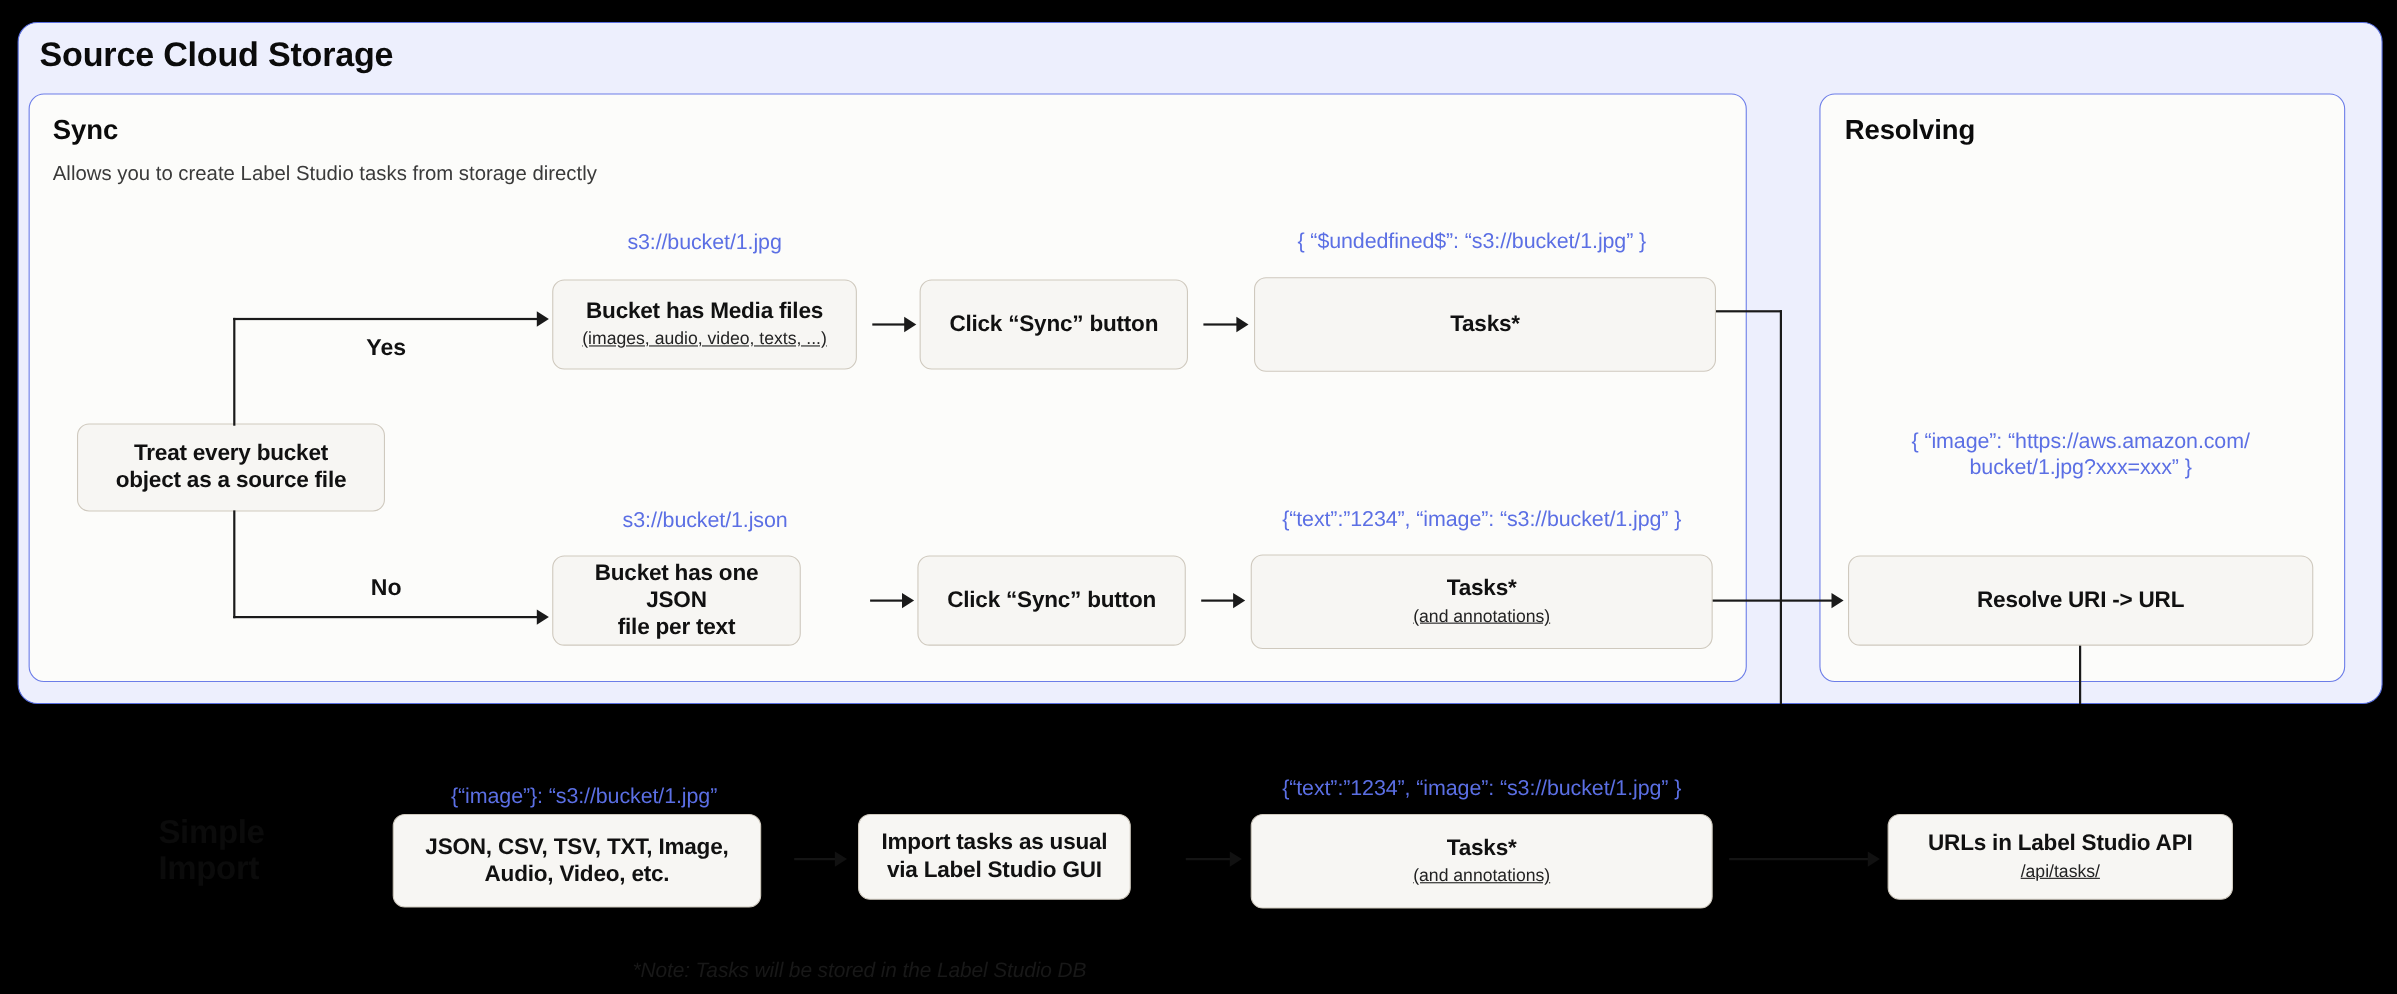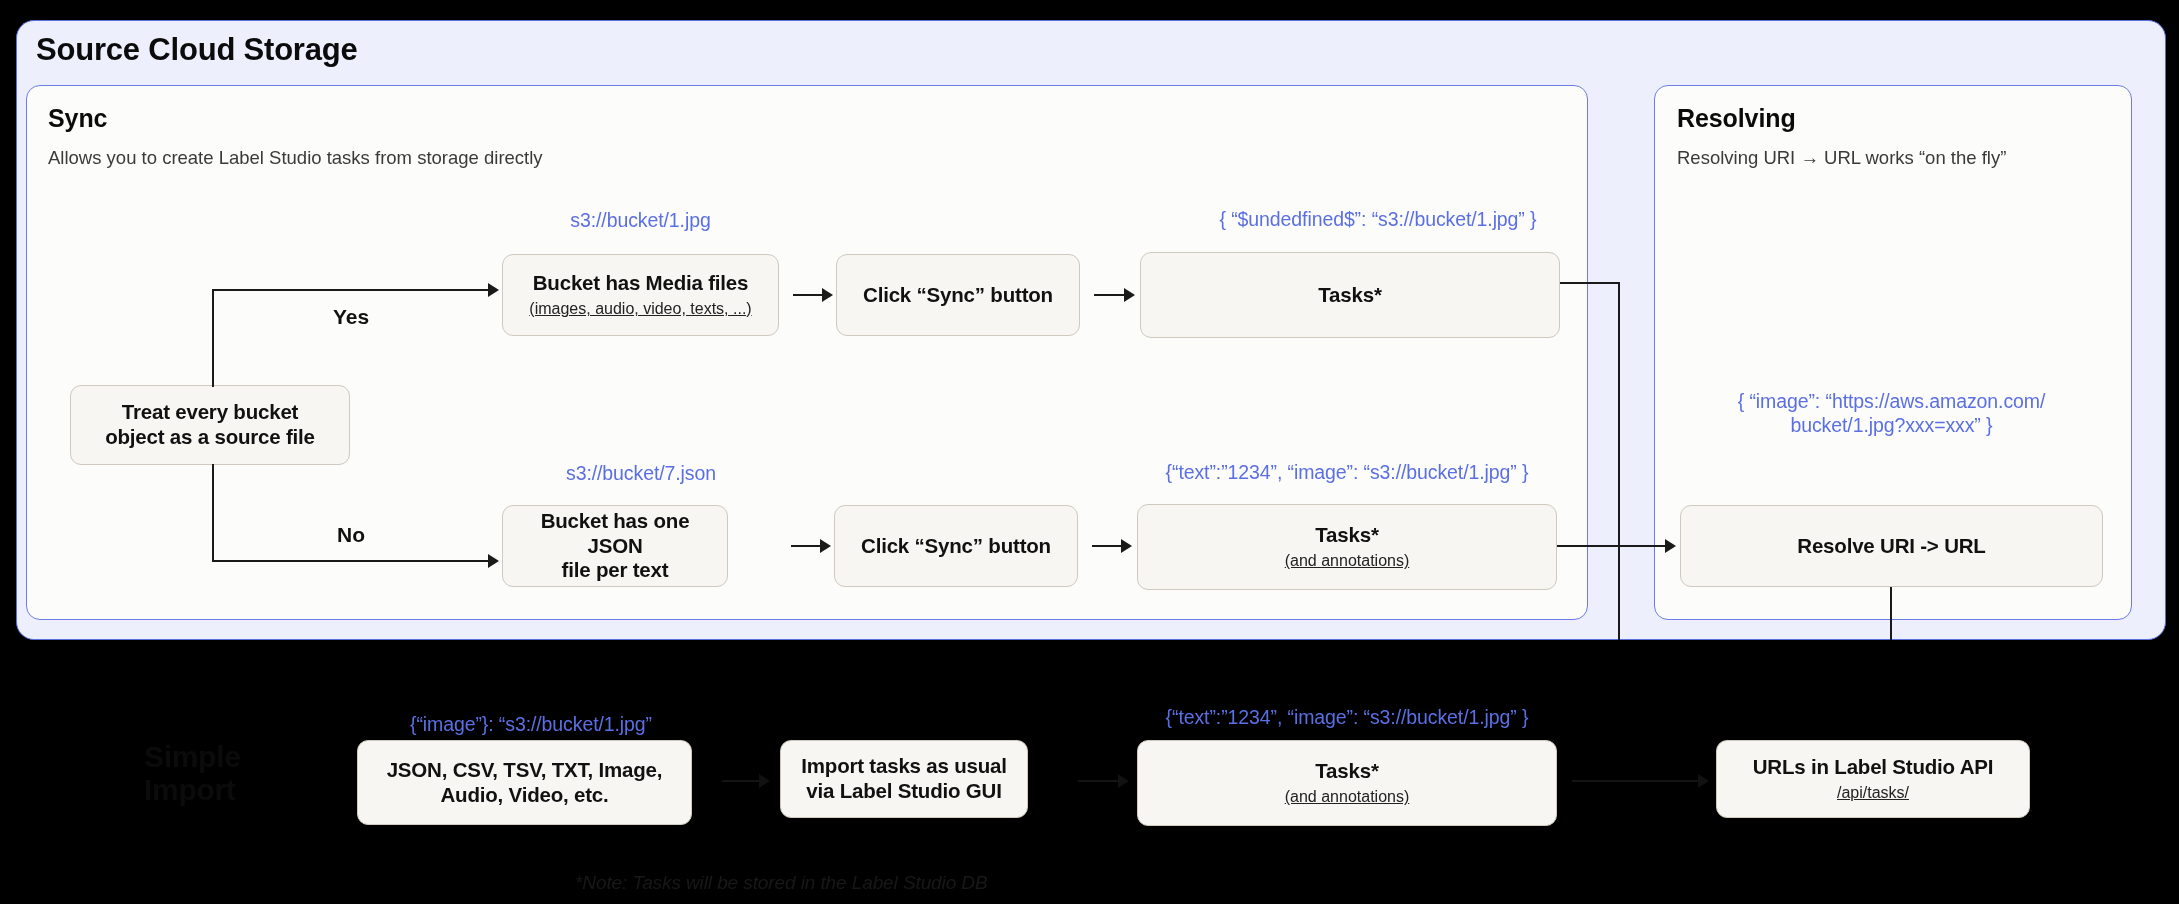--- a/index.html
+++ b/index.html
@@ -48,21 +48,21 @@
   #box-formats {left:357px; top:740px; width:335px;height:85px;}
   #box-import  {left:780px; top:740px; width:248px;height:78px;}
   #box-tasks3  {left:1137px;top:740px; width:420px;height:86px;}
   #box-urls    {left:1716px;top:740px; width:314px;height:78px;}
 
   
   .code{position:absolute;color:#5B6FE4;font-size:19.5px;text-align:center;
         line-height:1.25;letter-spacing:-0.1px;font-weight:400;}
   #code-s3jpg  {left:502px; top:208px; width:277px;}
   #code-s3json {left:495px; top:461px; width:292px;}
-  #code-undef  {left:1168px;top:207px; width:420px;}
+  #code-undef  {left:1128px;top:207px; width:420px;}
   #code-text1  {left:1112px;top:460px; width:470px;}
   #code-aws    {left:1680px;top:389px; width:423px;}
   #code-img2   {left:357px; top:712px; width:348px;}
   #code-text2  {left:1112px;top:705px; width:470px;}
 
   
   .ln{position:absolute;background:#1a1a1a;}
   .lnh{height:2.2px;}
   .lnv{width:2.2px;}
   .arrowhead{position:absolute;width:0;height:0;
@@ -84,21 +84,20 @@
 <div class="abs" id="outer-panel"></div>
 <div class="abs" id="panel-title">Source Cloud Storage</div>
 
 <div class="abs card" id="sync-card"></div>
 <div class="abs card-title" id="sync-title">Sync</div>
 <div class="abs card-sub" id="sync-sub">Allows you to create Label Studio tasks from storage directly</div>
 
 <div class="abs card" id="resolving-card"></div>
 <div class="abs card-title" id="resolving-title">Resolving</div>
 <div class="abs card-sub" id="resolving-sub">
-  <div>Resolving URI → URL works “on the fly”</div>
 </div>
 
 <div class="abs box" id="box-treat">
   <div class="t1">Treat every bucket</div>
   <div class="t1">object as a source file</div>
 </div>
 
 <div class="abs ln lnv" style="left:212px;top:289px;height:98px;"></div>
 <div class="abs ln lnh" style="left:212px;top:289px;width:278px;"></div>
 <div class="arrowhead" style="left:488px;top:283px;"></div>
@@ -124,21 +123,21 @@
 <div class="arrowhead" style="left:1124px;top:288px;"></div>
 
 <div class="code" id="code-undef">{ “$undedfined$”: “s3://bucket/1.jpg” }</div>
 <div class="abs box" id="box-tasks1">
   <div class="t1">Tasks*</div>
 </div>
 
 <div class="abs ln lnh" style="left:1560px;top:282px;width:60px;"></div>
 <div class="abs ln lnv" style="left:1618px;top:282px;height:358px;"></div>
 
-<div class="code" id="code-s3json">s3://bucket/7.json</div>
+<div class="code" id="code-s3json">s3://bucket/1.json</div>
 <div class="abs box" id="box-json">
   <div class="t1">Bucket has one JSON</div>
   <div class="t1">file per text</div>
 </div>
 <div class="abs ln lnh" style="left:791px;top:545px;width:31px;"></div>
 <div class="arrowhead" style="left:820px;top:539px;"></div>
 
 <div class="abs box" id="box-sync2">
   <div class="t1">Click “Sync” button</div>
 </div>

